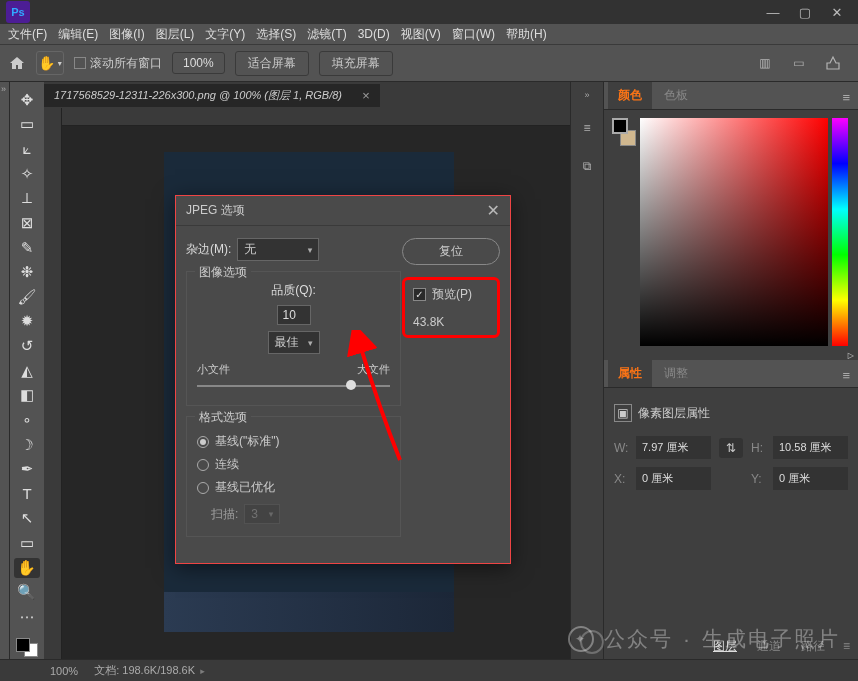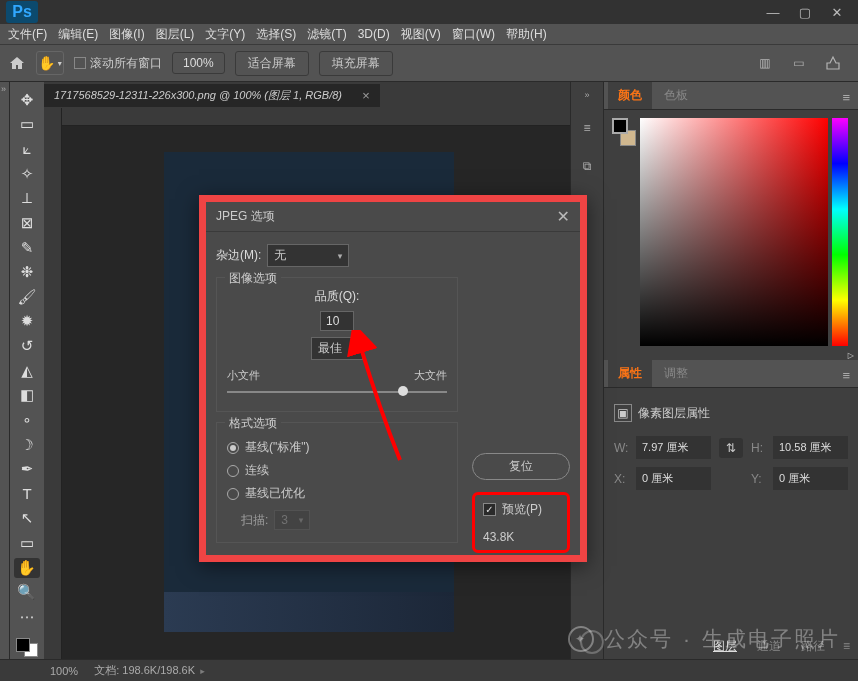--- a/index.html
+++ b/index.html
@@ -1,18 +1,18 @@
 <!DOCTYPE html>
 <html><head>
 <meta charset="utf-8">
 <style>
   * { box-sizing: border-box; margin: 0; padding: 0; font-family: "Microsoft YaHei", Arial, sans-serif; }
   body { background: #323232; width: 858px; height: 681px; overflow: hidden; position: relative; color: #ccc; font-size: 12px; }
   .titlebar { height: 24px; background: #323232; display: flex; align-items: center; }
-  .ps-logo { width: 32px; height: 22px; background: #0c4a6e; color: #31a8ff; font-weight: bold; font-size: 16px; display: flex; align-items: center; justify-content: center; margin: 0 6px; border-radius: 3px; }
+  .ps-logo { width: 24px; height: 22px; background: #4c1d95; color: #31a8ff; font-weight: bold; font-size: 11px; display: flex; align-items: center; justify-content: center; margin: 0 6px; border-radius: 3px; }
   .winbtns { margin-left: auto; display: flex; gap: 18px; padding-right: 14px; align-items: center; color: #bbb; }
   .winbtn { width: 14px; height: 14px; display: flex; align-items: center; justify-content: center; font-size: 13px; }
   .menubar { height: 20px; background: #535353; display: flex; align-items: center; padding: 0 8px; gap: 11px; font-size: 12px; color: #ddd; }
   .menubar span { cursor: default; }
   .optbar { height: 38px; background: #535353; display: flex; align-items: center; gap: 10px; padding: 0 8px; border-top: 1px solid #3a3a3a; border-bottom: 1px solid #2a2a2a; }
   .opt-home { width: 18px; height: 18px; display:flex;align-items:center;justify-content:center; }
   .opt-hand { width: 28px; height: 24px; border: 1px solid #666; border-radius: 3px; display: flex; align-items: center; justify-content: center; font-size: 14px; }
   .chk { width:12px;height:12px;border:1px solid #888;display:inline-block;vertical-align:middle;margin-right:4px;}
   .opt-field { padding: 3px 10px; border: 1px solid #3a3a3a; border-radius: 3px; background: transparent; color:#ddd; font-size:12px;}
   .opt-btn { padding: 3px 12px; border: 1px solid #3a3a3a; border-radius: 3px; }
@@ -64,24 +64,24 @@
   .propicon{width:18px;height:18px;border:1px solid #888;display:flex;align-items:center;justify-content:center;}
   .proprow { display:flex; align-items:center; gap:8px; margin:8px 0;}
   .plabel { color:#888; width:14px;}
   .pfield { background:#333; padding:4px 6px; color:#ddd; font-size:11px; min-width:60px; flex:1;}
   .linkic { width:24px;height:20px;background:#333;display:flex;align-items:center;justify-content:center;border-radius:3px;}
   
   .statusbar { height: 22px; background: #3a3a3a; display: flex; align-items: center; font-size: 11px; padding: 0 8px; gap: 16px; color:#aaa; border-top:1px solid #2a2a2a;}
   .statusbar .zoom{margin-left:42px;}
   
   
-  .dialog { position: absolute; left: 175px; top: 195px; width: 388px; background: #4a4a4a; border: 7px solid #ef4444; box-shadow: 0 4px 20px rgba(0,0,0,.5); margin-left: 24px; }
+  .dialog { position: absolute; left: 175px; top: 195px; width: 336px; background: #4a4a4a; border: 1px solid #ef4444; box-shadow: 0 4px 20px rgba(0,0,0,.5); }
   .dlg-title { height: 30px; display: flex; align-items: center; padding: 0 10px; background: #4a4a4a; border-bottom: 1px solid #3a3a3a;}
   .dlg-close { margin-left: auto; font-size: 16px; opacity:.85;}
-  .dlg-body { display: flex; padding: 12px 10px 2px 10px; gap: 14px; align-items: flex-end; }
+  .dlg-body { display: flex; padding: 12px 10px 16px 10px; gap: 1px; }
   .dlg-left { flex: 1; }
   .dlg-right { width: 98px; display: flex; flex-direction: column; gap: 8px; align-items: stretch;}
   .dlg-row { display: flex; align-items: center; gap: 6px; margin-bottom: 10px; }
   .dlabel { color:#ddd; font-size:12px;}
   .dselect { background:#333; border:1px solid #666; padding:2px 6px; min-width:70px; display:flex; justify-content:space-between; align-items:center; font-size:12px;}
   .dselect.wider{min-width:82px;}
   .dselect.sm{min-width:36px;}
   .dselect.dim{opacity:.55;}
   .dcaret{font-size:9px;opacity:.8;}
   .dinput { background:#333; border:1px solid #666; padding:2px 5px; width:34px; color:#ddd; font-size:12px; text-align:left;}

